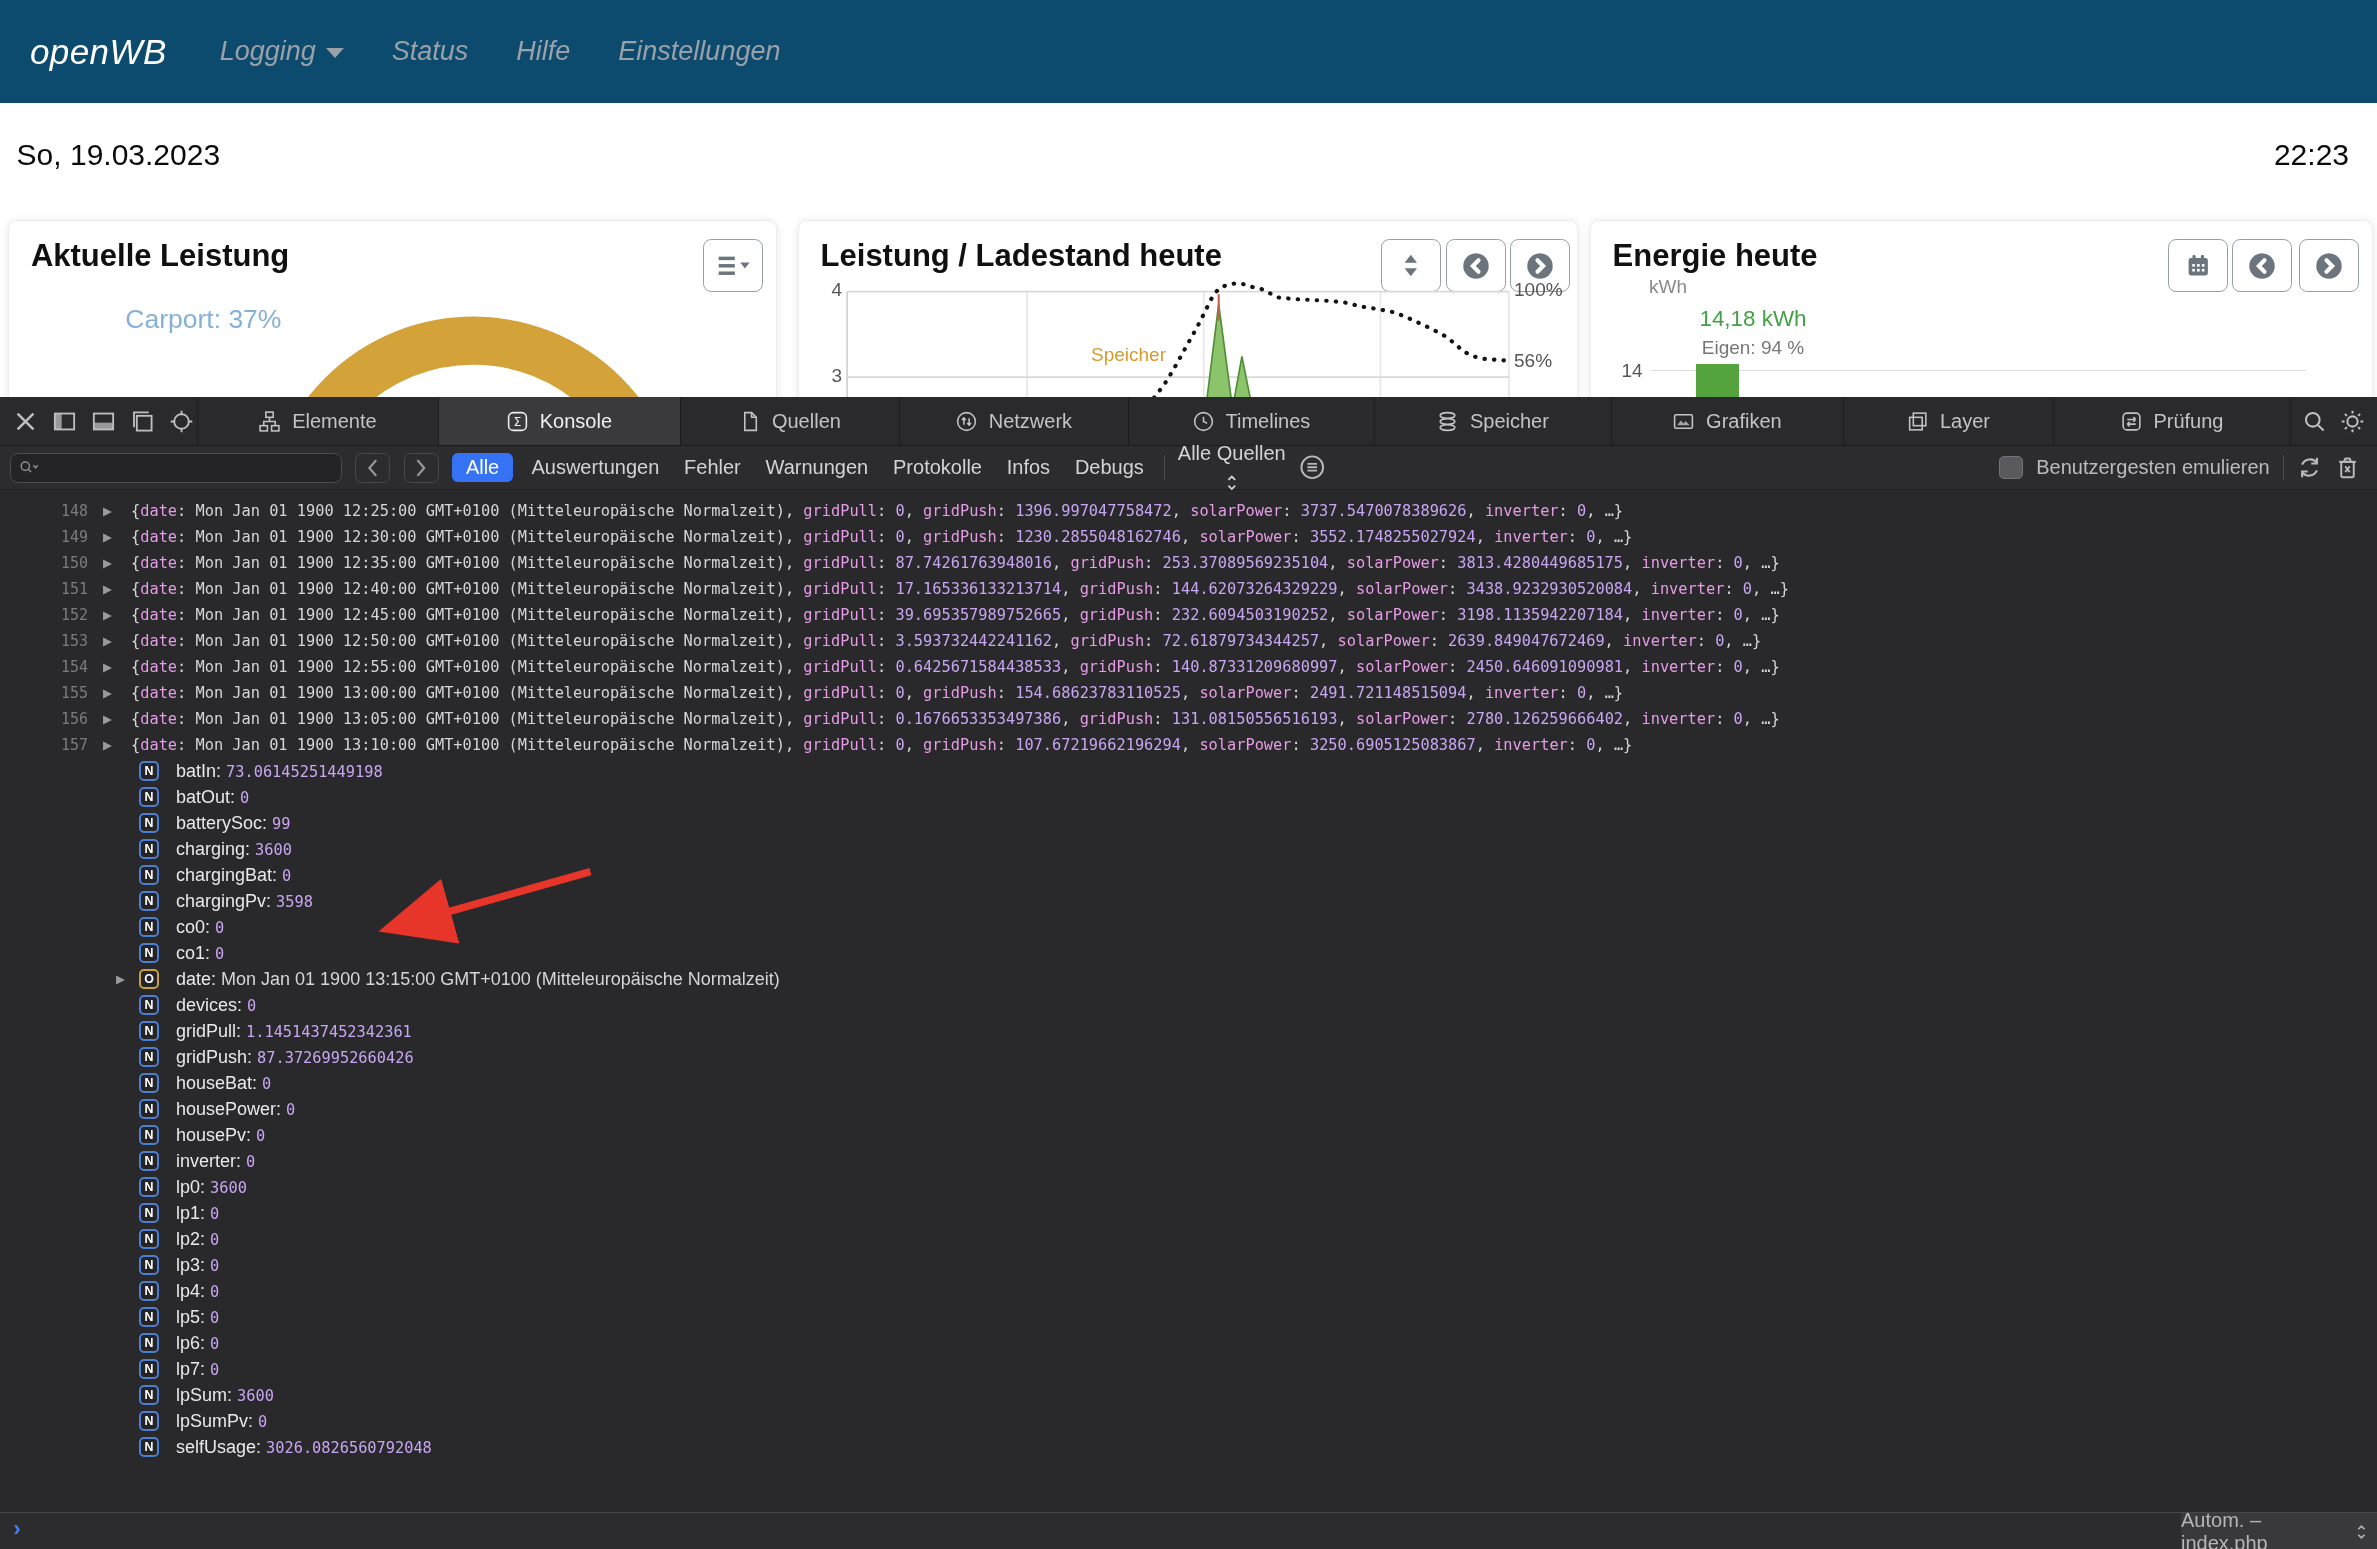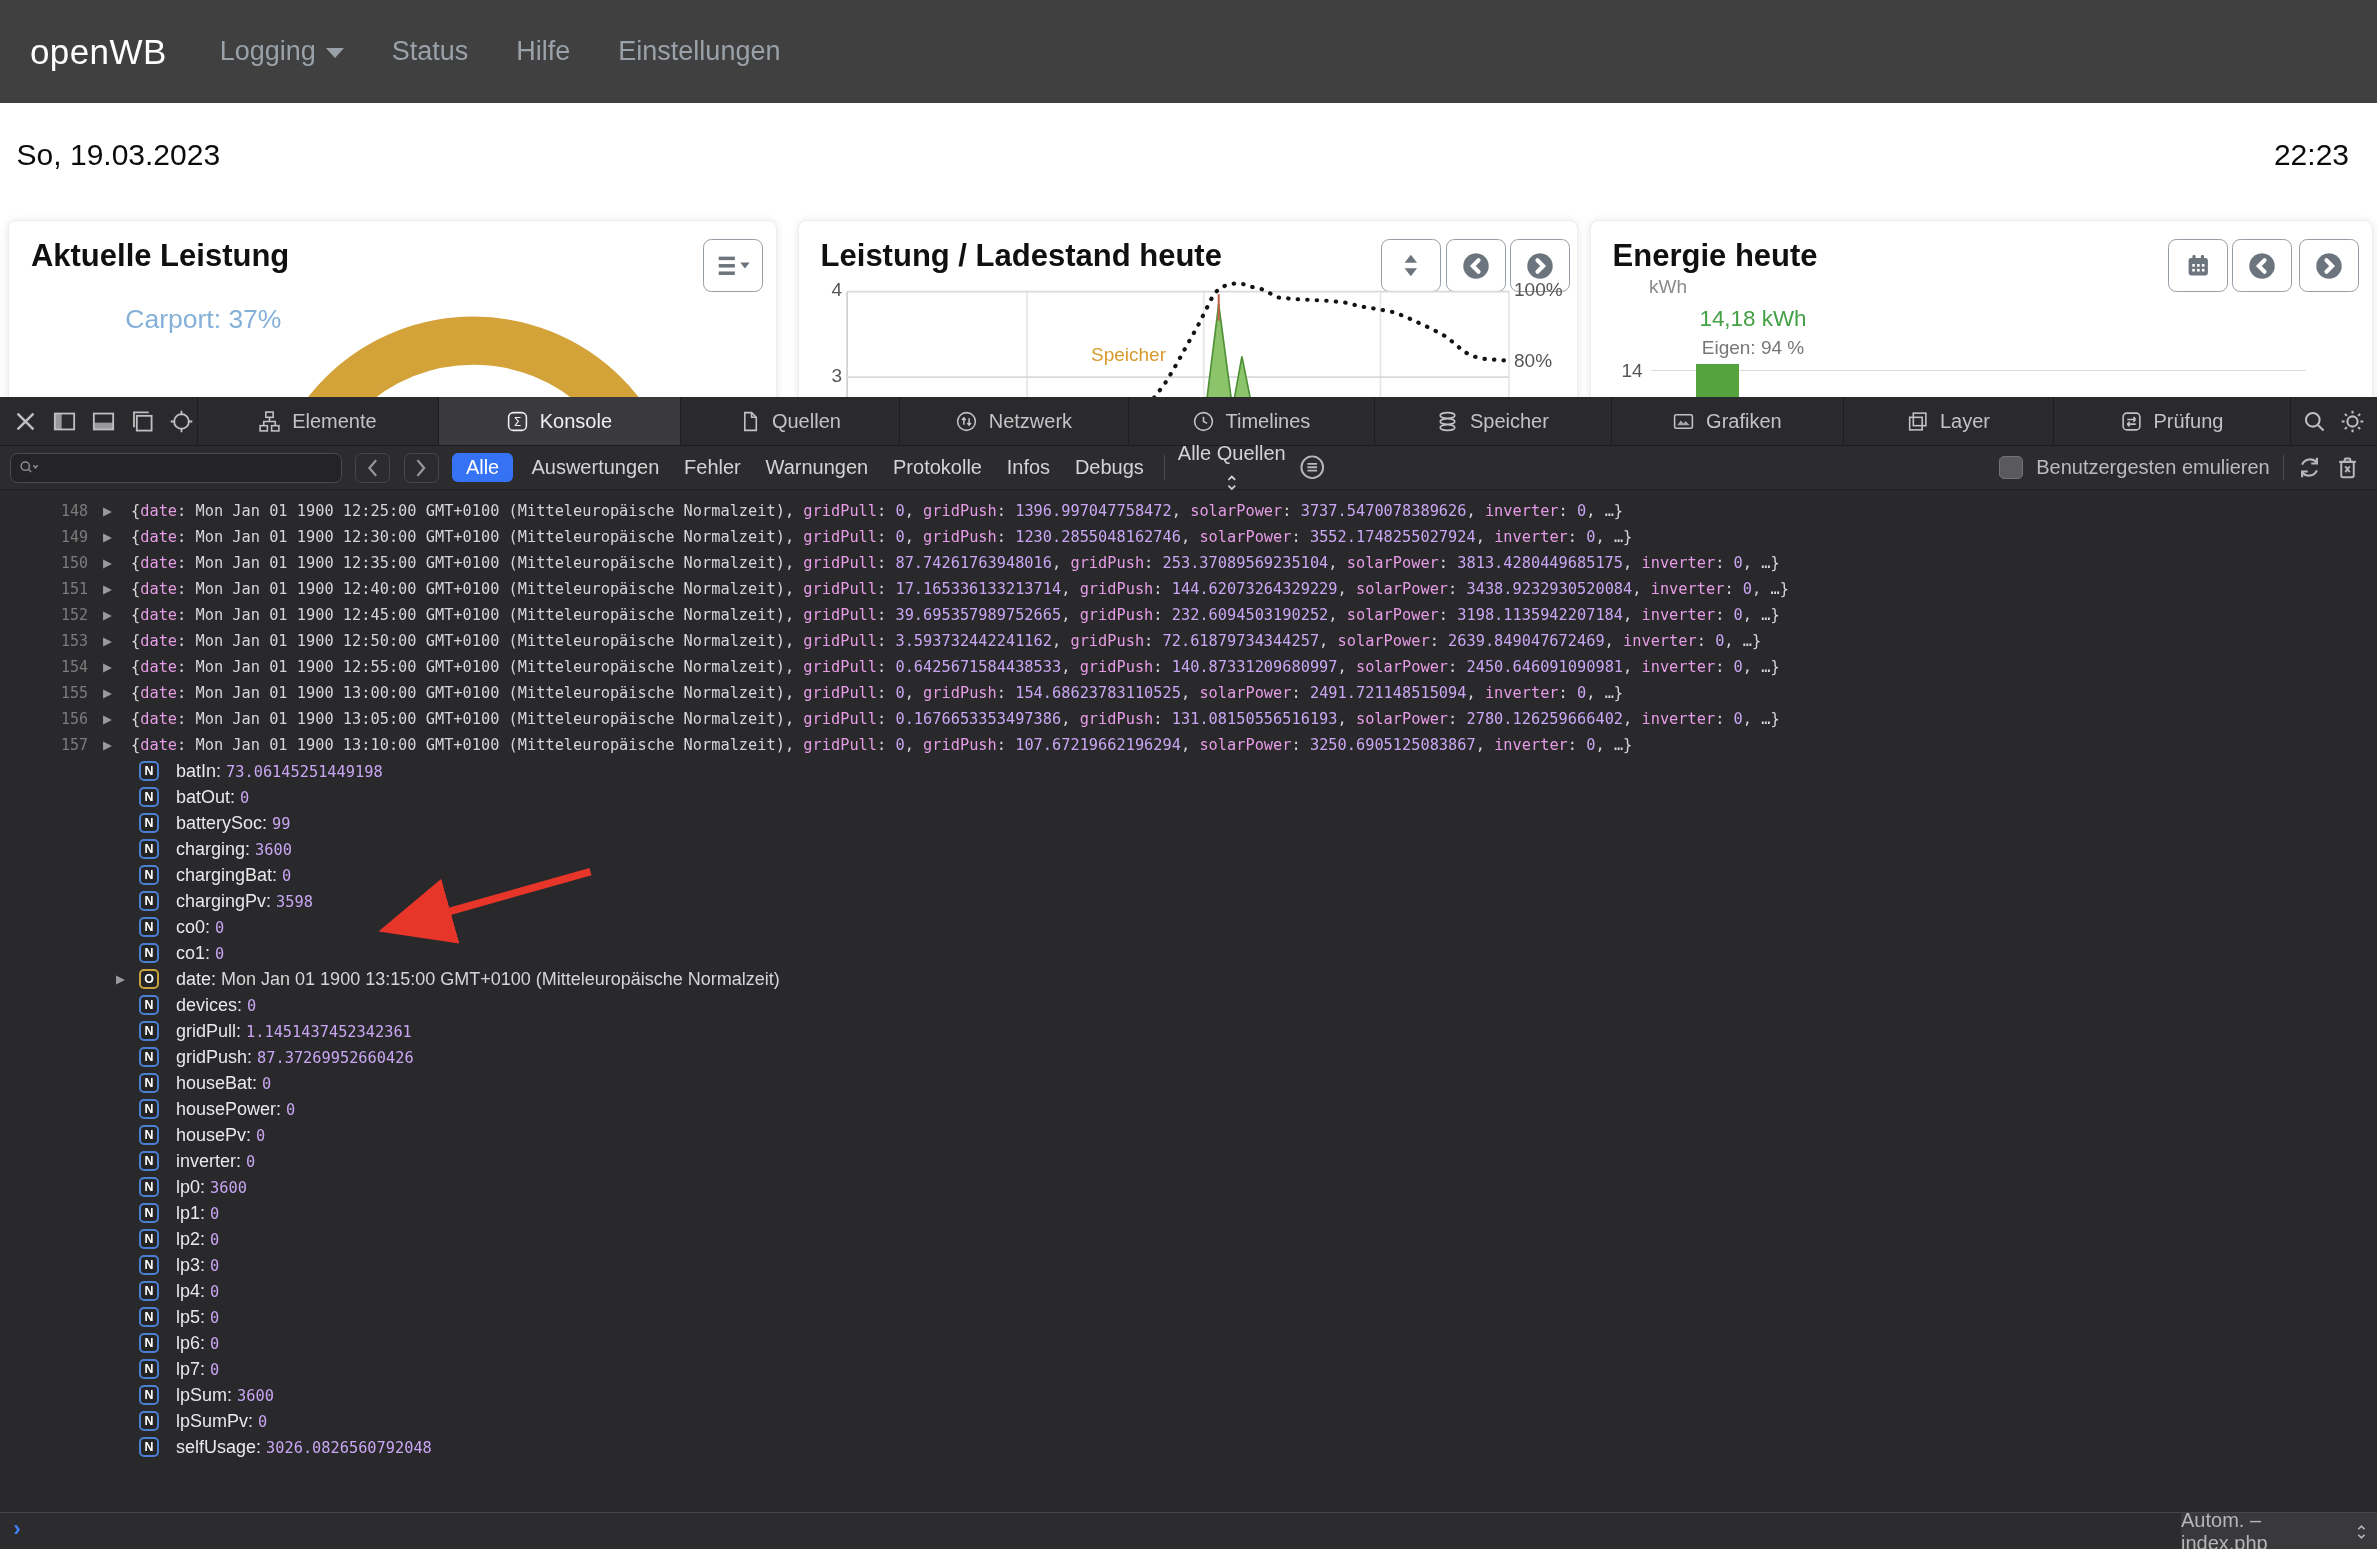--- a/index.html
+++ b/index.html
@@ -1,21 +1,21 @@
 <!DOCTYPE html>
 <html style="font-size:13.3px"><head>
 <meta charset="utf-8">
 <style>
   html,body{margin:0;padding:0;}
   body{width:2377px;height:1550px;position:relative;background:#fff;
        font-family:"Liberation Sans",sans-serif;overflow:hidden;}
 
   
-  #navbar{position:absolute;top:0;left:0;right:0;height:103px;background:#404040;
-          display:flex;align-items:center;padding:0 30px;box-sizing:border-box;}
+  #navbar{position:absolute;top:0;left:0;right:0;height:103px;background:#0c4a6e;
+          display:flex;align-items:center;padding:0 30px;box-sizing:border-box;font-style:italic;}
   .brand{font-size:35px;color:#fff;font-weight:500;letter-spacing:0.4px;}
   #nav-items{display:flex;gap:48px;margin-left:53px;align-items:center;}
   .nav-item{font-size:27px;color:#9aa1a8;display:flex;align-items:center;gap:10px;cursor:pointer;}
   .nav-caret{width:0;height:0;border-left:9px solid transparent;border-right:9px solid transparent;
              border-top:10.8px solid #9aa1a8;margin-top:3.3px;}
 
   
   #header{position:absolute;top:103px;left:0;right:0;height:118px;background:#fff;}
   .hdate{position:absolute;left:16.6px;top:35px;font-size:30px;color:#0b0b0b;font-weight:500;}
   .htime{position:absolute;right:28px;top:35px;font-size:30px;color:#0b0b0b;font-weight:500;}
@@ -183,21 +183,21 @@
       </g>
     <line x1="506" y1="88" x2="506" y2="120" stroke="#c0634b" stroke-width="2.5"></line>
     <polyline id="soc-line" fill="none" stroke="#141414" stroke-width="5" stroke-linecap="round" stroke-dasharray="0.5 11" points="428,213 441,196 452,178 462,160 472,142 482,124 491,106 498,92 503,85 508,80 516,77 526,75 536,76 545,79 558,82 578,92 598,94 618,95 638,96 658,98 678,103 698,106 718,110 733,116 748,123 763,130 778,138 790,147 801,157 813,163 826,166 840,167 852,168"></polyline>
   </svg>
   <div id="soc-left-ticks">
       <div class="tick" style="left: 25px; top: 58px; width: 18px; text-align: right;">4</div>
       <div class="tick" style="left: 25px; top: 144px; width: 18px; text-align: right;">3</div>
     </div>
   <div id="soc-right-ticks">
       <div class="tick" style="left: 715px; top: 58px;">100%</div>
-      <div class="tick" style="left: 715px; top: 129px;">80%</div>
+      <div class="tick" style="left: 715px; top: 129px;">56%</div>
     </div>
   <div class="speicher">Speicher</div>
 </div>
 
 <div class="card" id="card3">
   <div class="card-title">Energie heute</div>
   <button class="obtn" style="right:144px;">
     <span class="icon">
       <svg width="26.5" height="26.5" viewBox="0 0 22 22" fill="currentColor">
         <rect x="3" y="5" width="16" height="14.5" rx="2"></rect>

